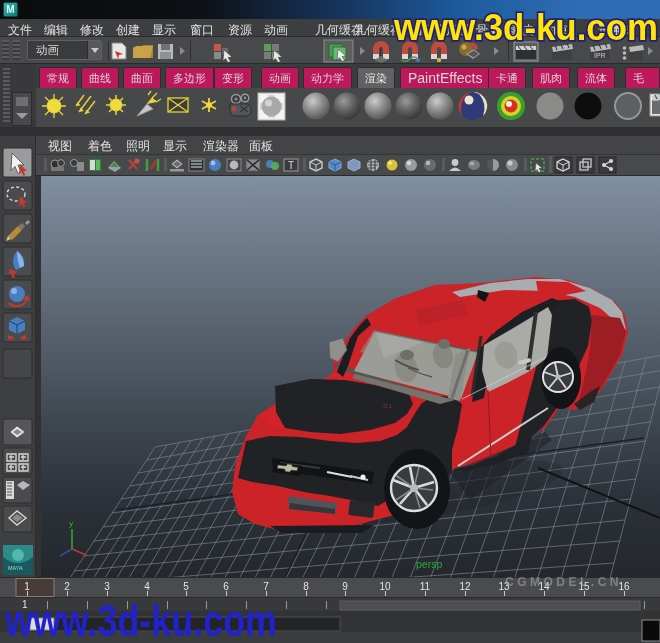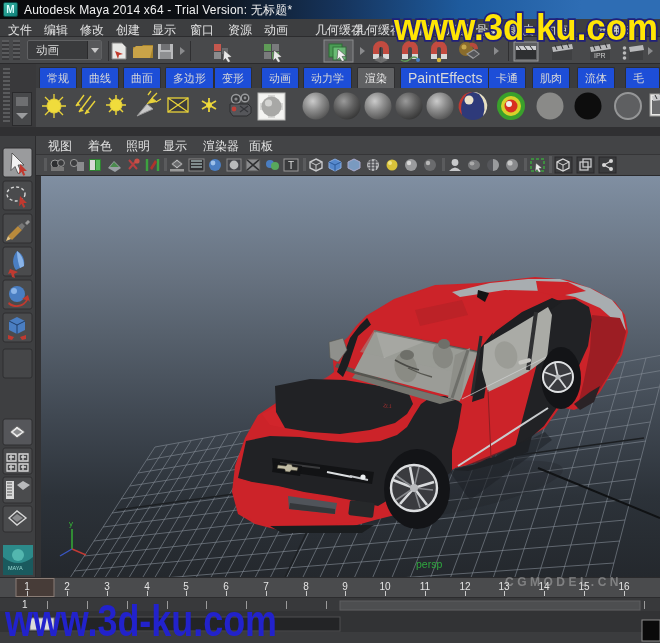--- a/index.html
+++ b/index.html
@@ -7,21 +7,21 @@
 
 #titlebar{left:0;top:0;width:660px;height:19px;background:linear-gradient(90deg,#0a0b0d 0%,#0d1014 30%,#16355e 52%,#1e5b9e 70%,#2e6db4 88%,#2e6db4 100%)}
 #titletxt{left:24px;top:2px;color:#f2f2f2;font-size:12px;letter-spacing:.2px}
 #mayaico{left:3px;top:2px;width:15px;height:15px;background:linear-gradient(135deg,#39b7a5,#0d7d77);border:1px solid #0a4a46;border-radius:2px;color:#dff;font-size:10px;font-weight:bold;text-align:center;line-height:14px}
 #menubar{left:0;top:19px;width:660px;height:18px;background:#3d3e40;border-bottom:1px solid #2c2c2e}
 .mi{position:absolute;top:3px;color:#e2e2e2;font-size:12px;white-space:nowrap}
 #toolbar{left:0;top:37px;width:660px;height:27px;background:#48494b;border-bottom:1px solid #2a2a2c}
 #tbdrop{left:27px;top:3px;width:75px;height:20px;background:#3a3b3d;border:1px solid #606163;border-radius:2px;color:#ddd;font-size:11.5px;line-height:19px;padding-left:8px}
 #tbdroparr{left:87px;top:4px;width:14px;height:18px;background:#57585a;border-left:1px solid #2a2a2c;text-align:center}
 #tabbar{left:36px;top:64px;width:624px;height:24px;background:#3b3c3e}
-.tab{position:absolute;top:3px;height:21px;color:#d8d8d8;font-size:11px;line-height:21px;padding:0 7px;border:1px solid #2e2e30;border-bottom:none;background:#1d4ed8;border-radius:2px 2px 0 0}
+.tab{position:absolute;top:3px;height:21px;color:#d8d8d8;font-size:11px;line-height:21px;padding:0 7px;border:1px solid #2e2e30;border-bottom:none;background:#be185d;border-radius:2px 2px 0 0}
 .tabsel{background:#606163;color:#f0f0f0}
 #shelf{left:36px;top:88px;width:624px;height:39px;background:#47484a}
 #shelfsep{left:0px;top:127px;width:660px;height:9px;background:#303032}
 #lcol-top{left:0;top:64px;width:36px;height:63px;background:#39393b}
 #panelmenu{left:36px;top:136px;width:624px;height:19px;background:#434446;border-bottom:1px solid #353537}
 #paneltb{left:36px;top:155px;width:624px;height:21px;background:#48494b;border-bottom:1px solid #2a2a2c}
 #toolbox{left:0;top:136px;width:36px;height:441px;background:#3e3f41;border-right:1px solid #2c2c2e}
 #viewport{left:36px;top:176px;width:624px;height:401px}
 #timeline{left:0;top:577px;width:660px;height:20px;background:#4a4b4d;border-top:1px solid #2a2a2c}
 #rangerow{left:0;top:597px;width:660px;height:14px;background:#38393b;border-top:1px solid #2c2c2e}
@@ -136,21 +136,20 @@
 <g id="gizmo" stroke-width="1.4" fill="none">
 <path d="M72 549V529" stroke="#35b535"></path>
         <path d="M72 549l14 6" stroke="#c23a34"></path>
         <path d="M72 549l-12 7" stroke="#3a56c2"></path>
 <text x="69" y="526" font-size="8" fill="#35b535" font-family="Liberation Sans">y</text>
 </g>
 <text x="416" y="568" font-size="10.5" fill="#2fa83f" font-family="Liberation Sans">persp</text>
 </svg>
 <div id="titlebar" class="abs"></div>
 <div id="mayaico" class="abs">M</div>
-<div id="titletxt" class="abs">Autodesk Maya 2014 x64 - Trial Version: 无标题*</div>
 <div id="menubar" class="abs">
 <span class="mi" style="left:8px">文件</span>
       <span class="mi" style="left:44px">编辑</span>
       <span class="mi" style="left:80px">修改</span>
       <span class="mi" style="left:116px">创建</span>
       <span class="mi" style="left:152px">显示</span>
       <span class="mi" style="left:190px">窗口</span>
       <span class="mi" style="left:228px">资源</span>
       <span class="mi" style="left:264px">动画</span>
       <span class="mi" style="left:315px">几何缓存</span>

